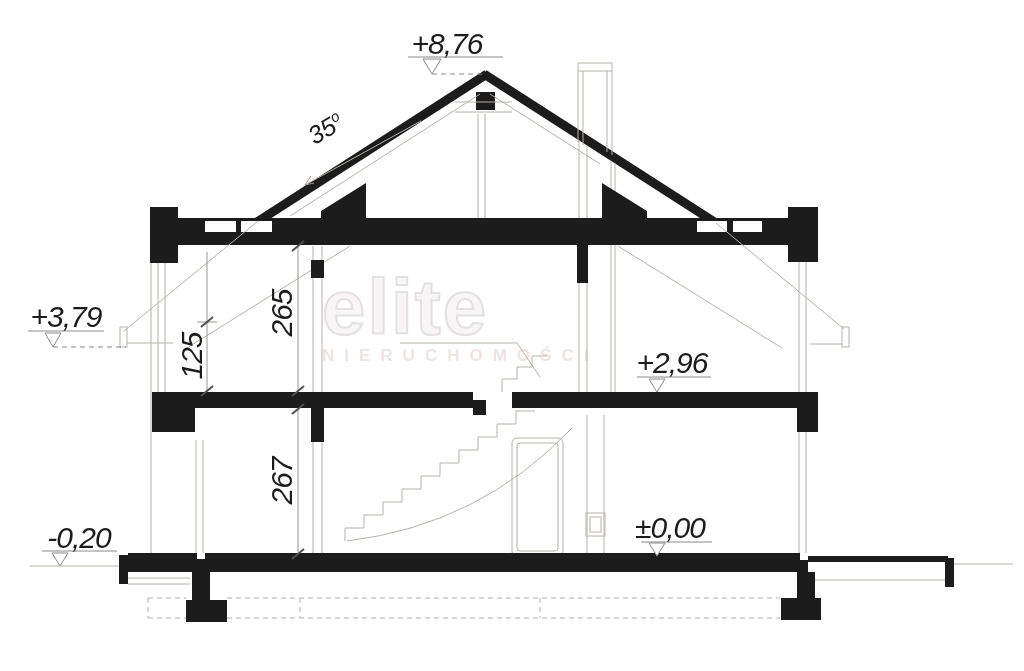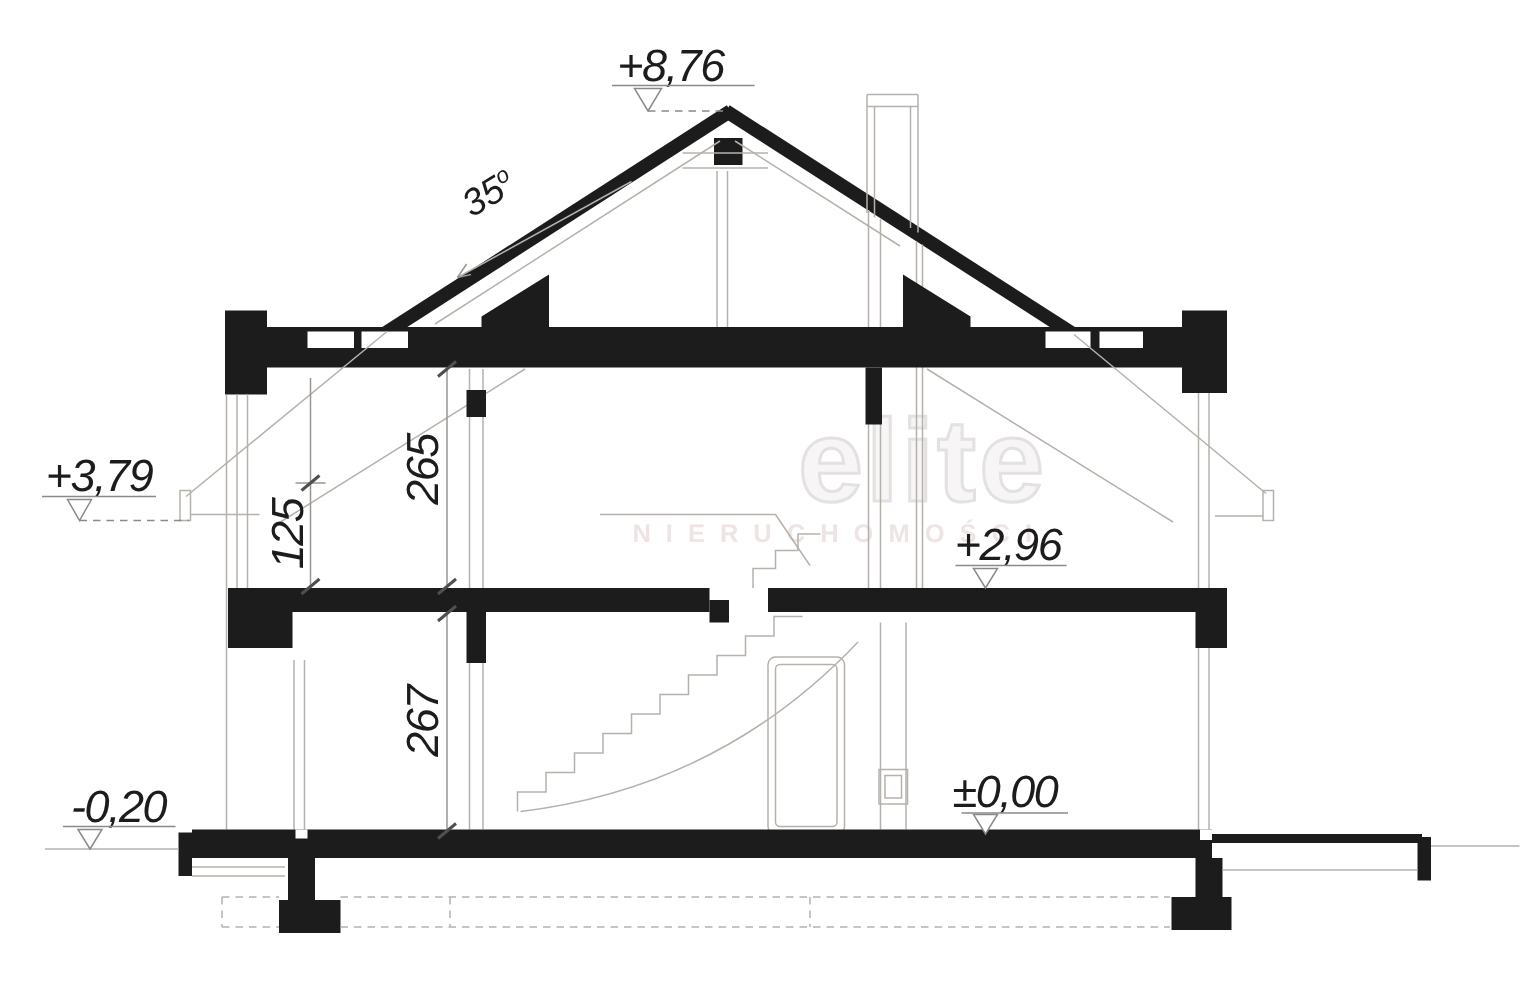--- a/index.html
+++ b/index.html
@@ -1,18 +1,18 @@
 <!DOCTYPE html>
 <html><head>
 <meta charset="utf-8">
 <style>
   html,body{margin:0;padding:0;background:#ffffff;}
   #canvas{position:relative;width:1024px;height:671px;background:#ffffff;overflow:hidden;
           font-family:"Liberation Sans", sans-serif;}
-  #watermark{position:absolute;left:308px;top:272px;width:390px;text-align:right;z-index:1;
+  #watermark{position:absolute;left:322px;top:272px;width:390px;text-align:left;z-index:1;
              pointer-events:none;}
   #wm-brand{font-size:78px;line-height:70px;font-weight:700;letter-spacing:2px;
             color:#f7f5f5;-webkit-text-stroke:2px #e4e1e1;}
   #wm-sub{margin-top:4px;font-size:17px;font-weight:700;letter-spacing:10px;color:#eee4e4;}
   svg{position:absolute;left:0;top:0;z-index:2;}
   .lvl-txt{font-size:30px;font-style:italic;letter-spacing:-1px;fill:#1c1c1c;}
   .dim-txt{font-size:30px;font-style:italic;letter-spacing:-1px;fill:#1c1c1c;}
   .ang-txt{font-size:25px;font-style:italic;fill:#1c1c1c;}
 </style>
 </head>

